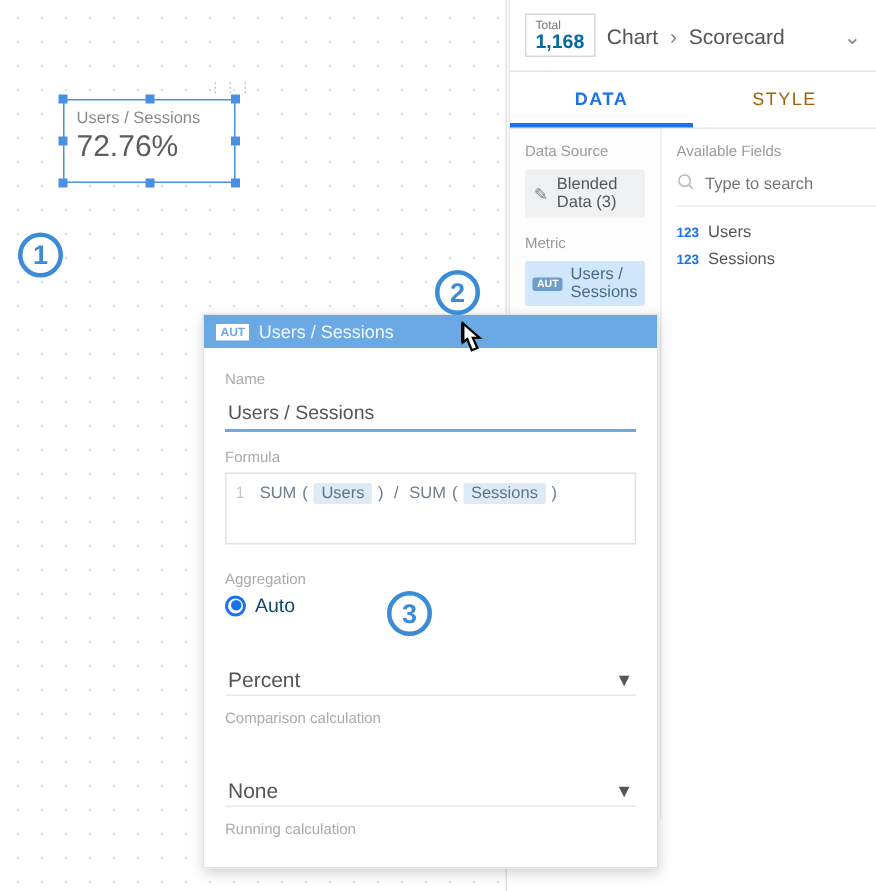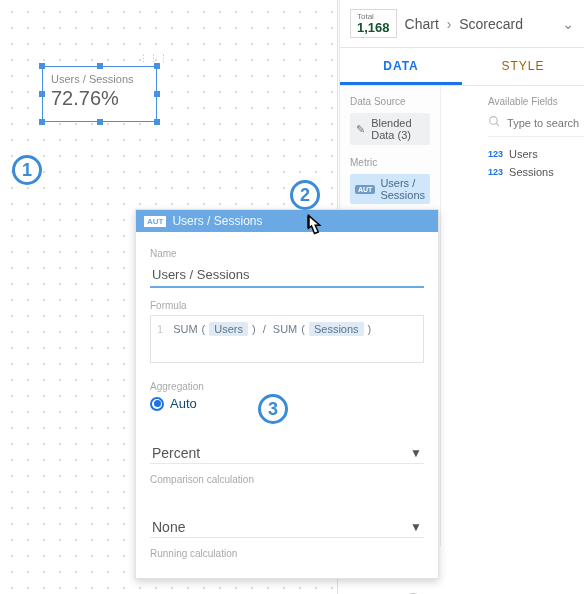--- a/index.html
+++ b/index.html
@@ -33,30 +33,30 @@
   .side-panel {
     position: absolute; right: 0; top: 0; width: 245px; height: 546px;
     border-left: 1px solid #e6e6e6;
     background:#fff;
   }
   .side-header {
     display:flex; align-items:center; height:48px; border-bottom:1px solid #e6e6e6; padding:0 10px;
   }
   .total-box { border:1px solid #d8d8d8; padding:2px 6px; margin-right:8px;}
   .total-box .tl{font-size:8px;color:#777;line-height:9px;}
-  .total-box .tv{font-size:13px;color:#14532d;font-weight:600;line-height:14px;}
+  .total-box .tv{font-size:13px;color:#0369a1;font-weight:600;line-height:14px;}
   .crumb { font-size:14px; color:#555; flex:1; }
   .crumb .sep{color:#888;margin:0 4px;}
   .chev { color:#888; font-size:14px; }
 
   .tabs { display:flex; height:38px; border-bottom:1px solid #e6e6e6; }
   .tabs .tab { flex:1; text-align:center; font-size:12px; line-height:36px; color:#a16207; letter-spacing:1px; cursor:pointer;}
   .tabs .tab.active { color:#1a73e8; border-bottom:3px solid #1a73e8; font-weight:600;}
 
-  .cols { display:flex; height:calc(100% - 86px);gap:37px; }
+  .cols { display:flex; height:calc(100% - 86px); }
   .col { padding:10px; font-size:11px; }
   .col.left { width:130px; border-right:1px solid #eee; background:#fdfdfe; }
   .col.right { flex:1; }
   .sec-title { color:#9a9a9a; font-size:10px; margin-bottom:6px; }
   .chip {
     display:flex; align-items:center; background:#eef0f2; border-radius:2px;
     padding:4px 6px; font-size:11px; color:#555; gap:6px; margin-bottom:12px;
   }
   .pencil { color:#777; }
   .metric-chip {

